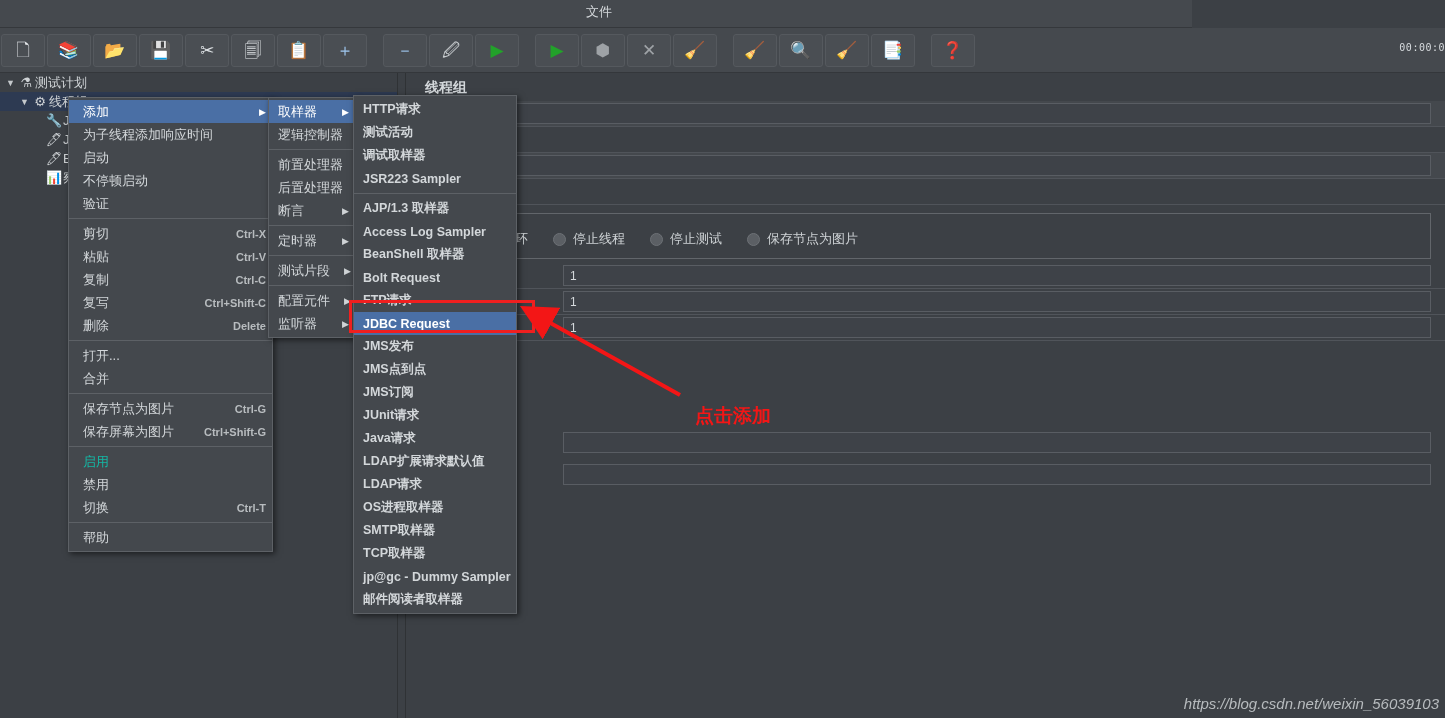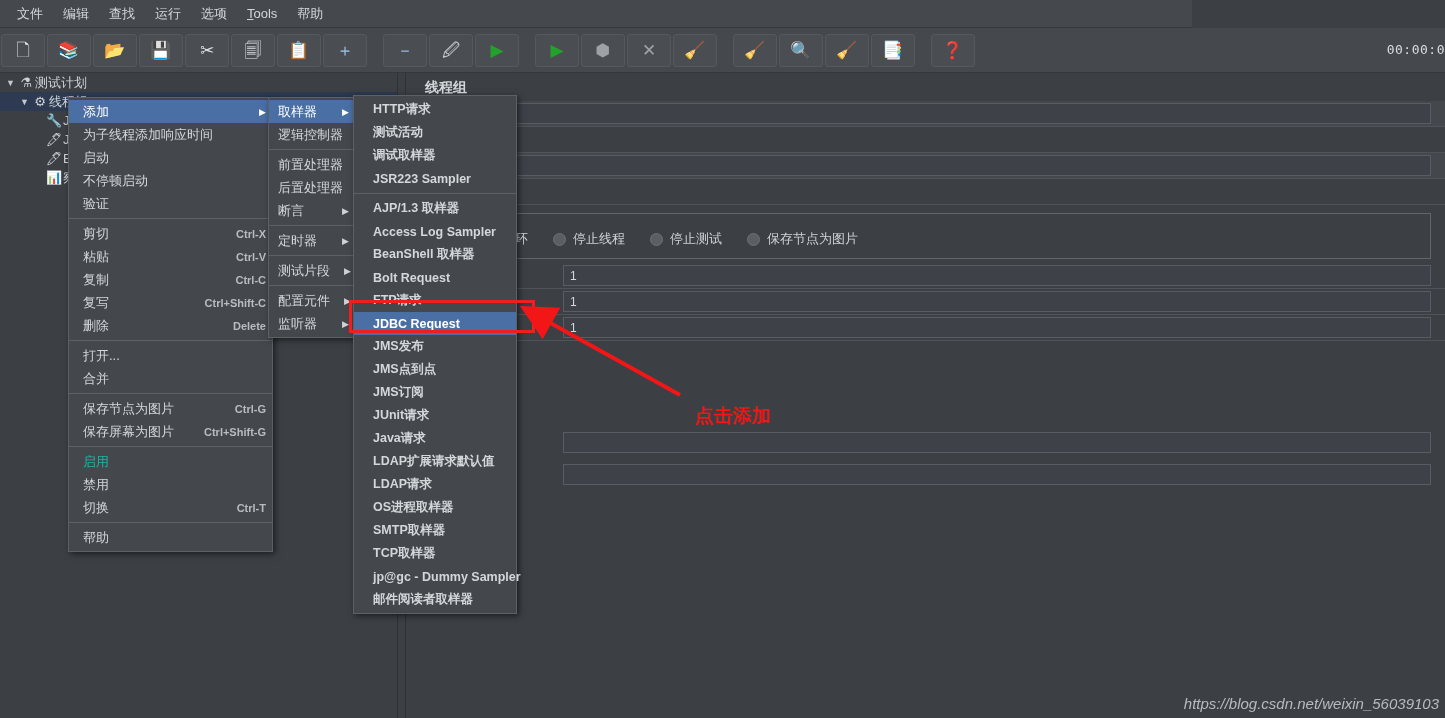--- a/index.html
+++ b/index.html
@@ -17,20 +17,21 @@
     background: #3c4045;
   }
 
   
   .menubar {
     position: absolute; left: 0; top: 0; width: 1192px; height: 28px;
     background: #45494e;
     display: flex; align-items: center;
     padding-left: 8px;
     border-bottom: 1px solid #35383c;
+    flex-direction: column;
   }
   .menubar .mi {
     color: #d3d7da; font-size: 13px;
     padding: 3px 9px; margin-right: 2px;
     cursor: default; white-space: nowrap;
   }
   .menubar .mi.underline-first::first-letter { text-decoration: underline; }
 
   
   .toolbar {
@@ -45,21 +46,21 @@
     border: 1px solid #55595e;
     border-radius: 3px;
     display: flex; align-items: center; justify-content: center;
     cursor: default;
     position: relative;
   }
   .tb-sep { width: 14px; height: 1px; }
   .tb-ico { font-size: 17px; line-height: 1; display: block; }
   .timer {
     position: absolute; right: 0px; top: 14px;
-    color: #d8dcdf; font-size: 13px;
+    color: #d8dcdf; font-size: 10px;
     font-family: "DejaVu Sans Mono", "Liberation Mono", monospace;
     letter-spacing: 0.5px;
     white-space: nowrap;
   }
 
   
   .tree-pane {
     position: absolute; left: 0; top: 73px; width: 398px; height: 645px;
     background: #3c4045;
     border-right: 1px solid #2f3235;
@@ -150,21 +151,21 @@
   .menu-item .arrow { margin-left: 14px; font-size: 9px; color:#cfd3d6; }
   .menu-item.sel { background: #4a6fa5; color: #fff; }
   .menu-item.sel .arrow { color: #fff; }
   .menu-item.disabled { color: #14b8a6; justify-content: flex-end; }
   .menu-sep { height: 1px; background: #5d6166; margin: 3px 0; }
 
   #menu-context { left: 68px; top: 97px; width: 205px; }
   #menu-add     { left: 268px; top: 97px; width: 88px; }
   #menu-sampler { left: 353px; top: 95px; width: 164px; }
 
-  #menu-sampler .menu-item { height: 23px; padding-left: 19px; font-weight: bold; font-size: 12.5px; }
+  #menu-sampler .menu-item { height: 23px; padding-left: 9px; font-weight: bold; font-size: 12.5px; }
   #menu-add .menu-item { padding-left: 9px; padding-right: 6px; }
   #menu-add .menu-item .lbl { flex: 1; }
 
   
   .redbox {
     position: absolute; z-index: 60;
     border: 3px solid #f01f1f;
     pointer-events: none;
   }
   

